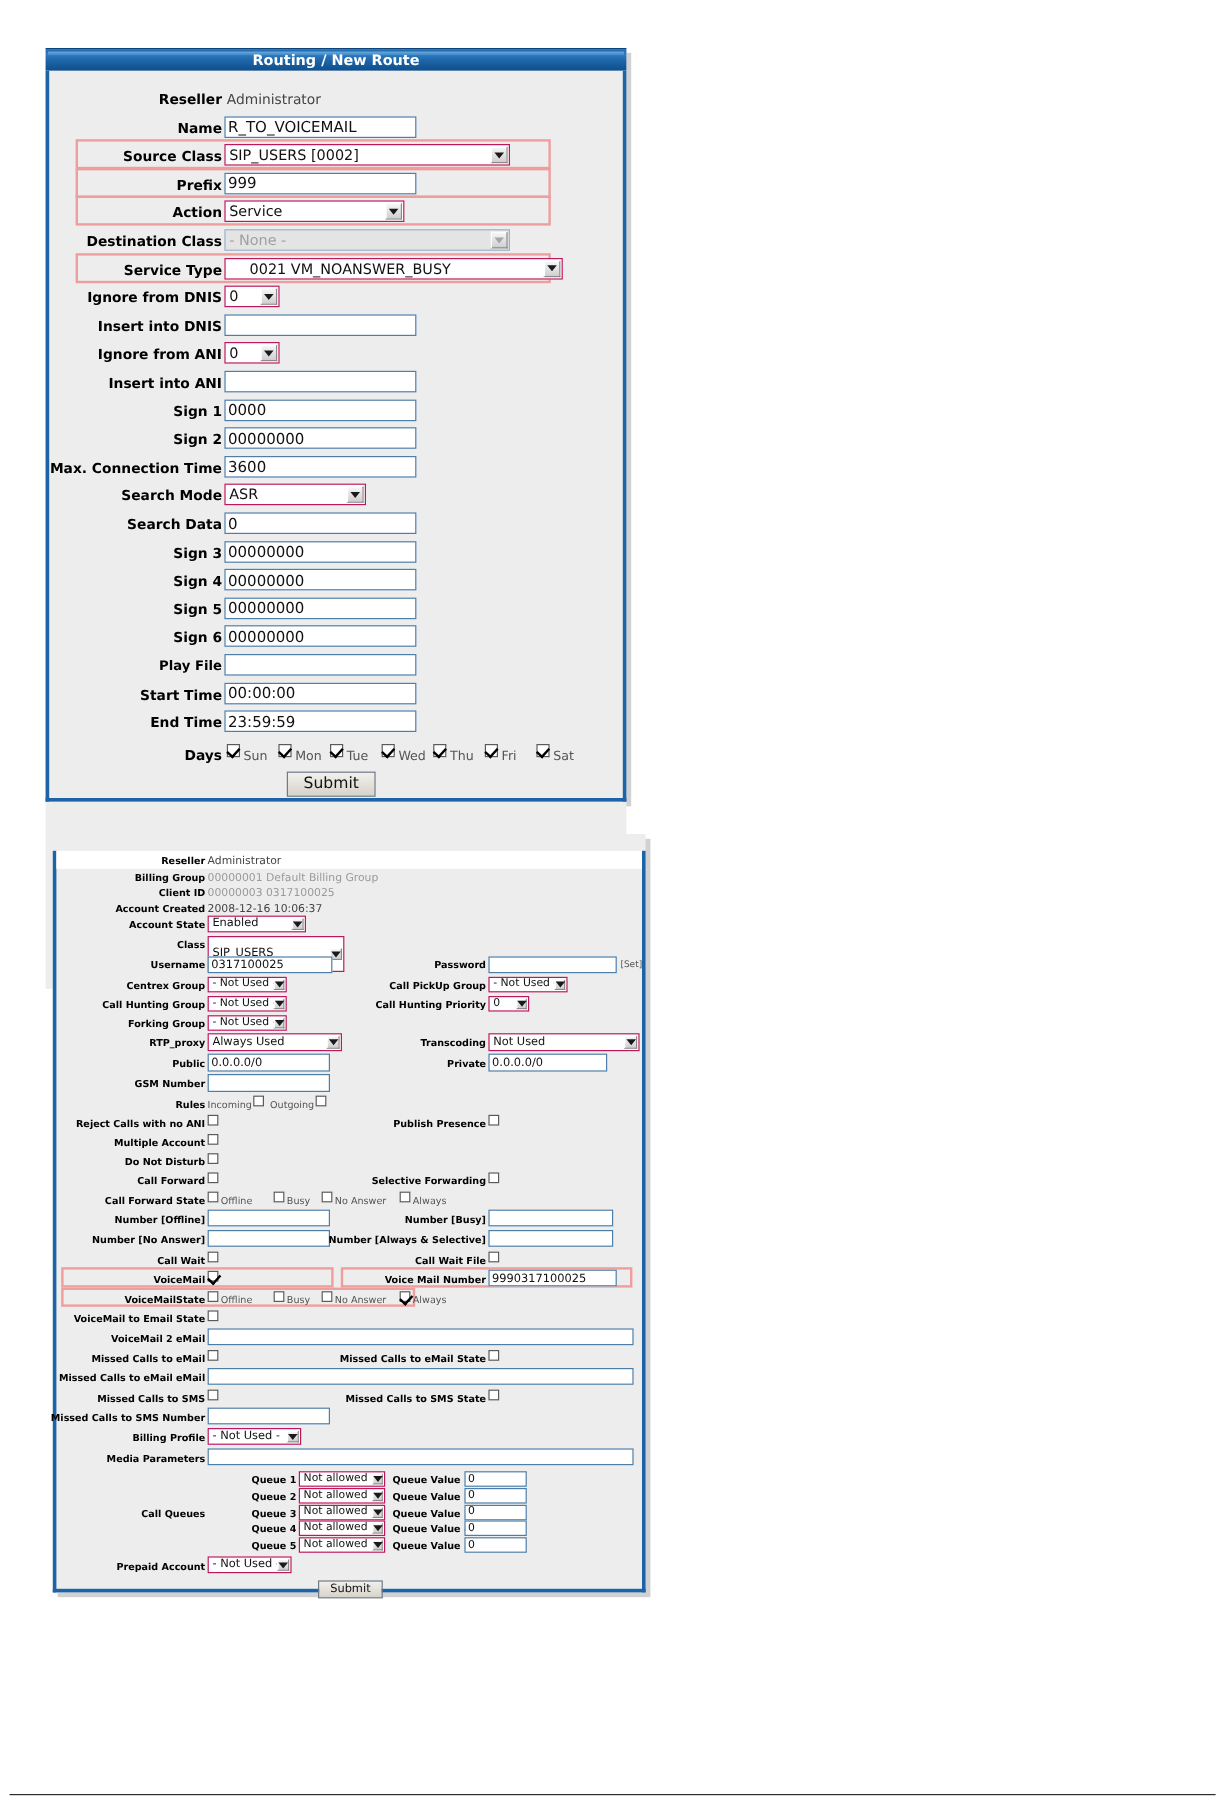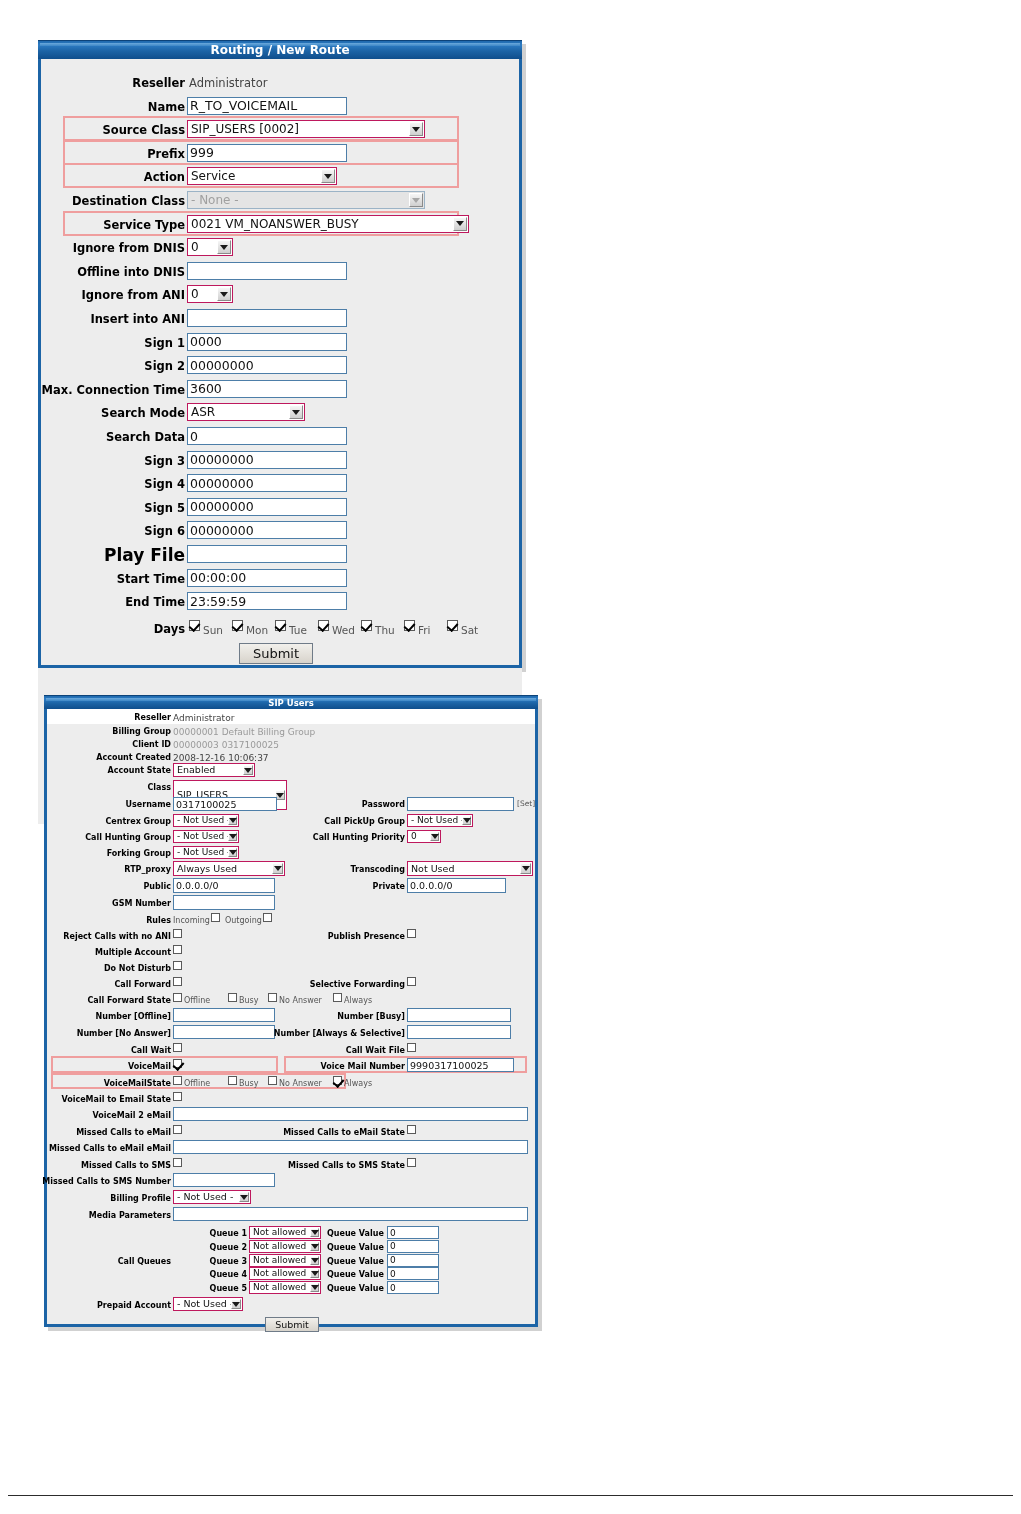--- a/index.html
+++ b/index.html
@@ -116,33 +116,33 @@
         <div class="lbl" style="right: 334px; top: 135px; font-size: 11.5px; line-height: 14px;">Destination Class</div>
         <div class="sel disabled" style="left: 146px; top: 132px; width: 238px; height: 18px; font-size: 12px; line-height: 16px;">
           <span style="overflow: hidden; text-overflow: clip; white-space: nowrap;">- None -</span>
           <span class="arrow" style="width: 14px; height: 14px; margin-right: 1px;">
             <i></i>
           </span>
         </div>
         <div class="hl" style="left: 22px; top: 151.6px; width: 396px; height: 25px;"></div>
         <div class="lbl" style="right: 334px; top: 158.6px; font-size: 11.5px; line-height: 14px;">Service Type</div>
         <div class="sel" style="left: 146px; top: 155.6px; width: 282px; height: 18px; font-size: 12px; line-height: 16px;">
-          <span style="overflow: hidden; text-overflow: clip; white-space: nowrap;">0021 VM_NOANSWER_BUSY</span>
+          <span style="overflow: hidden; text-overflow: clip; white-space: nowrap; margin-left: 17px;">0021 VM_NOANSWER_BUSY</span>
           <span class="arrow" style="width: 14px; height: 14px; margin-right: 1px;">
             <i></i>
           </span>
         </div>
         <div class="lbl" style="right: 334px; top: 182.2px; font-size: 11.5px; line-height: 14px;">Ignore from DNIS</div>
         <div class="sel" style="left: 146px; top: 179.2px; width: 46px; height: 18px; font-size: 12px; line-height: 16px;">
           <span style="overflow: hidden; text-overflow: clip; white-space: nowrap;">0</span>
           <span class="arrow" style="width: 14px; height: 14px; margin-right: 1px;">
             <i></i>
           </span>
         </div>
-        <div class="lbl" style="right: 334px; top: 205.8px; font-size: 11.5px; line-height: 14px;">Offline into DNIS</div>
+        <div class="lbl" style="right: 334px; top: 205.8px; font-size: 11.5px; line-height: 14px;">Insert into DNIS</div>
         <div class="tb" style="left: 146px; top: 202.8px; width: 160px; height: 18px; font-size: 12.5px;"></div>
         <div class="lbl" style="right: 334px; top: 229.4px; font-size: 11.5px; line-height: 14px;">Ignore from ANI</div>
         <div class="sel" style="left: 146px; top: 226.4px; width: 46px; height: 18px; font-size: 12px; line-height: 16px;">
           <span style="overflow: hidden; text-overflow: clip; white-space: nowrap;">0</span>
           <span class="arrow" style="width: 14px; height: 14px; margin-right: 1px;">
             <i></i>
           </span>
         </div>
         <div class="lbl" style="right: 334px; top: 253px; font-size: 11.5px; line-height: 14px;">Insert into ANI</div>
         <div class="tb" style="left: 146px; top: 250px; width: 160px; height: 18px; font-size: 12.5px;"></div>
@@ -162,21 +162,21 @@
         <div class="lbl" style="right: 334px; top: 371px; font-size: 11.5px; line-height: 14px;">Search Data</div>
         <div class="tb" style="left: 146px; top: 368px; width: 160px; height: 18px; font-size: 12.5px;">0</div>
         <div class="lbl" style="right: 334px; top: 394.6px; font-size: 11.5px; line-height: 14px;">Sign 3</div>
         <div class="tb" style="left: 146px; top: 391.6px; width: 160px; height: 18px; font-size: 12.5px;">00000000</div>
         <div class="lbl" style="right: 334px; top: 418.2px; font-size: 11.5px; line-height: 14px;">Sign 4</div>
         <div class="tb" style="left: 146px; top: 415.2px; width: 160px; height: 18px; font-size: 12.5px;">00000000</div>
         <div class="lbl" style="right: 334px; top: 441.8px; font-size: 11.5px; line-height: 14px;">Sign 5</div>
         <div class="tb" style="left: 146px; top: 438.8px; width: 160px; height: 18px; font-size: 12.5px;">00000000</div>
         <div class="lbl" style="right: 334px; top: 465.4px; font-size: 11.5px; line-height: 14px;">Sign 6</div>
         <div class="tb" style="left: 146px; top: 462.4px; width: 160px; height: 18px; font-size: 12.5px;">00000000</div>
-        <div class="lbl" style="right: 334px; top: 489px; font-size: 17px; line-height: 14px;">Play File</div>
+        <div class="lbl" style="right: 334px; top: 489px; font-size: 11px; line-height: 14px;">Play File</div>
         <div class="tb" style="left: 146px; top: 486px; width: 160px; height: 18px; font-size: 12.5px;"></div>
         <div class="lbl" style="right: 334px; top: 512.6px; font-size: 11.5px; line-height: 14px;">Start Time</div>
         <div class="tb" style="left: 146px; top: 509.6px; width: 160px; height: 18px; font-size: 12.5px;">00:00:00</div>
         <div class="lbl" style="right: 334px; top: 536.2px; font-size: 11.5px; line-height: 14px;">End Time</div>
         <div class="tb" style="left: 146px; top: 533.2px; width: 160px; height: 18px; font-size: 12.5px;">23:59:59</div>
         <div class="lbl" style="right: 334px; top: 562.8px; font-size: 11.5px; line-height: 14px;">Days</div>
         <div class="cb checked" style="left: 148px; top: 560.8px; width: 11px; height: 11px;"></div>
         <div class="cbl" style="left: 162px; top: 564.8px; font-size: 10.5px; line-height: 12px;">Sun</div>
         <div class="cb checked" style="left: 191px; top: 560.8px; width: 11px; height: 11px;"></div>
         <div class="cbl" style="left: 205px; top: 564.8px; font-size: 10.5px; line-height: 12px;">Mon</div>
@@ -191,21 +191,20 @@
         <div class="cb checked" style="left: 406px; top: 560.8px; width: 11px; height: 11px;"></div>
         <div class="cbl" style="left: 420px; top: 564.8px; font-size: 10.5px; line-height: 12px;">Sat</div>
         <div class="btn" style="left: 198px; top: 583.8px; width: 74px; height: 21px; font-size: 13px;">Submit</div>
       </div>
     </div>
   </div>
 
 <div id="sip-root">
     <div class="panel-shadow" style="left: 48px; top: 699px; width: 494px; height: 632px;"></div>
     <div class="panel" style="left: 44px; top: 695px; width: 494px; height: 632px;">
-      <div class="titlebar" style="position: absolute; left: 0px; top: 0px; width: 494px; height: 14px; font-size: 8.5px; line-height: 14px;"><div class="strip"></div><span style="position: relative; z-index: 2;">SIP Users</span></div>
       <div class="panel-body" style="position: absolute; left: 0px; top: 14px; width: 494px; height: 618px; border-width: 0px 3px 3px; border-top-style: initial; border-right-style: solid; border-bottom-style: solid; border-left-style: solid; border-top-color: initial; border-right-color: rgb(28, 100, 166); border-bottom-color: rgb(28, 100, 166); border-left-color: rgb(28, 100, 166); border-image: initial;">
         <div style="position: absolute; left: 0px; top: 0px; width: 100%; height: 15px; background: rgb(255, 255, 255);"></div>
         <div class="lbl" style="right: 364px; top: 2px; font-size: 8px; line-height: 14px;">Reseller</div>
         <div class="val-static" style="left: 126px; top: 2px; font-size: 9px; line-height: 14px;">Administrator</div>
         <div class="lbl" style="right: 364px; top: 16px; font-size: 8px; line-height: 14px;">Billing Group</div>
         <div class="val-static dim" style="left: 126px; top: 16px; font-size: 9px; line-height: 14px;">00000001 Default Billing Group</div>
         <div class="lbl" style="right: 364px; top: 29px; font-size: 8px; line-height: 14px;">Client ID</div>
         <div class="val-static dim" style="left: 126px; top: 29px; font-size: 9px; line-height: 14px;">00000003 0317100025</div>
         <div class="lbl" style="right: 364px; top: 42px; font-size: 8px; line-height: 14px;">Account Created</div>
         <div class="val-static" style="left: 126px; top: 42px; font-size: 9px; line-height: 14px;">2008-12-16 10:06:37</div>

